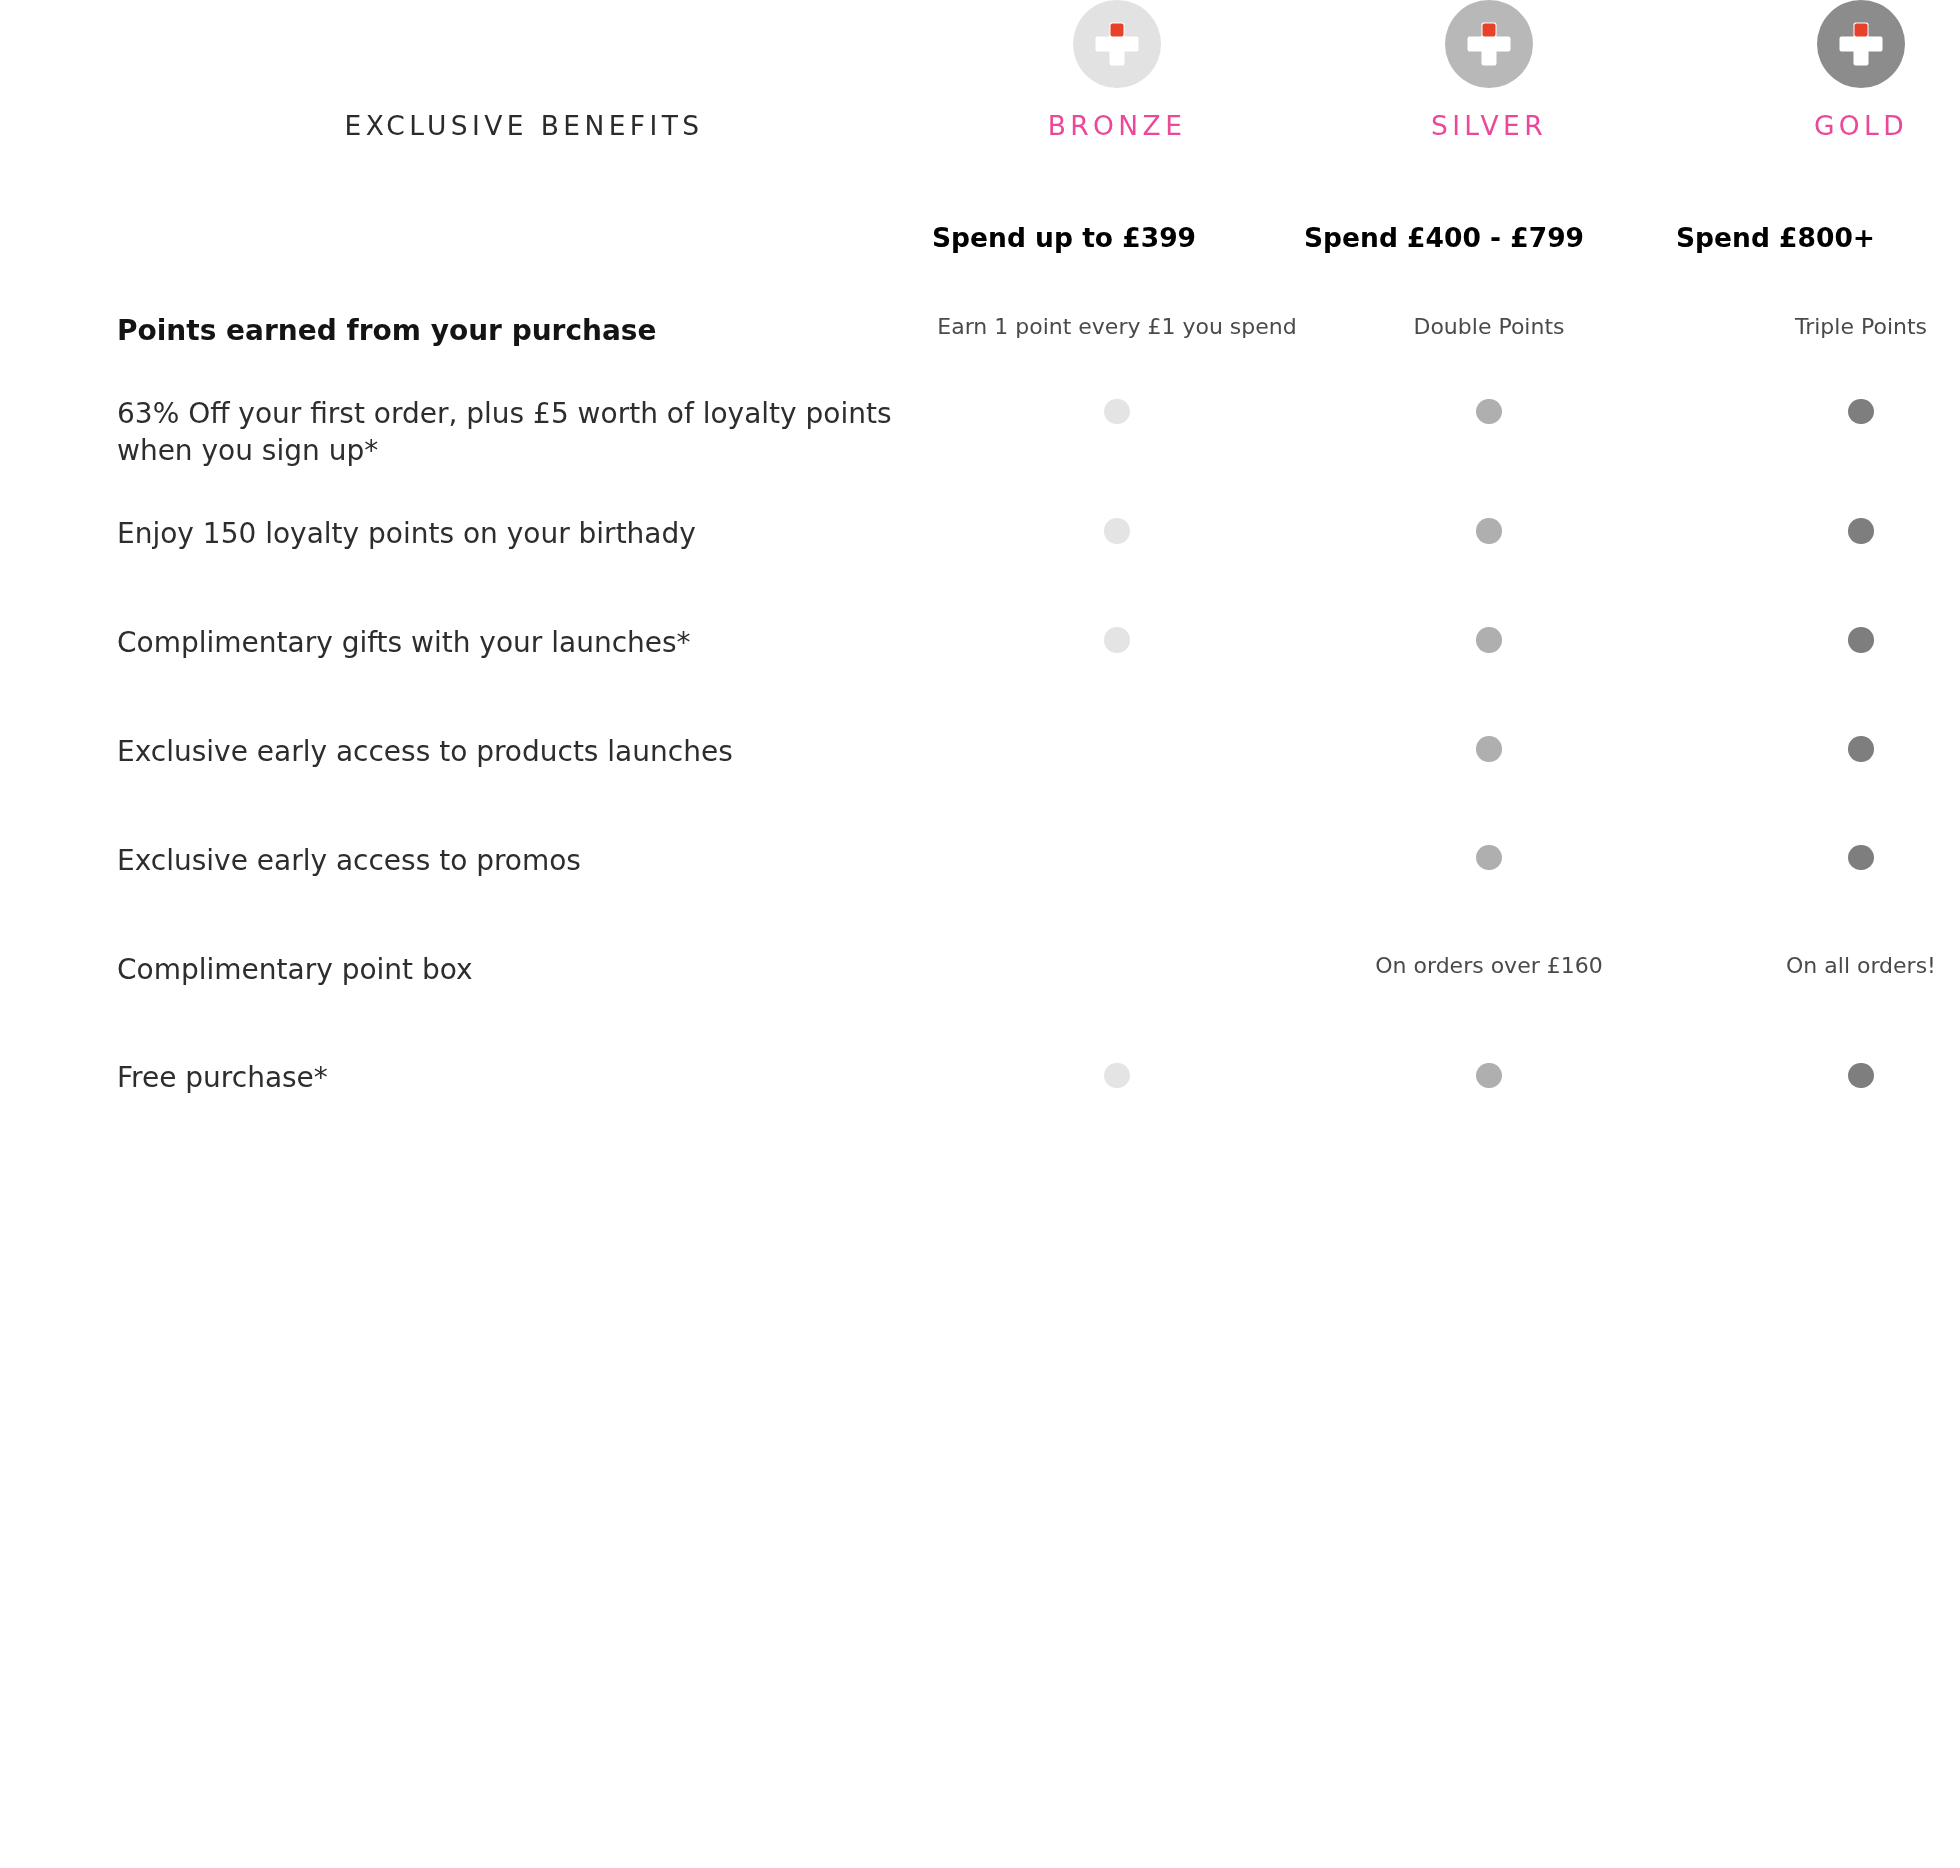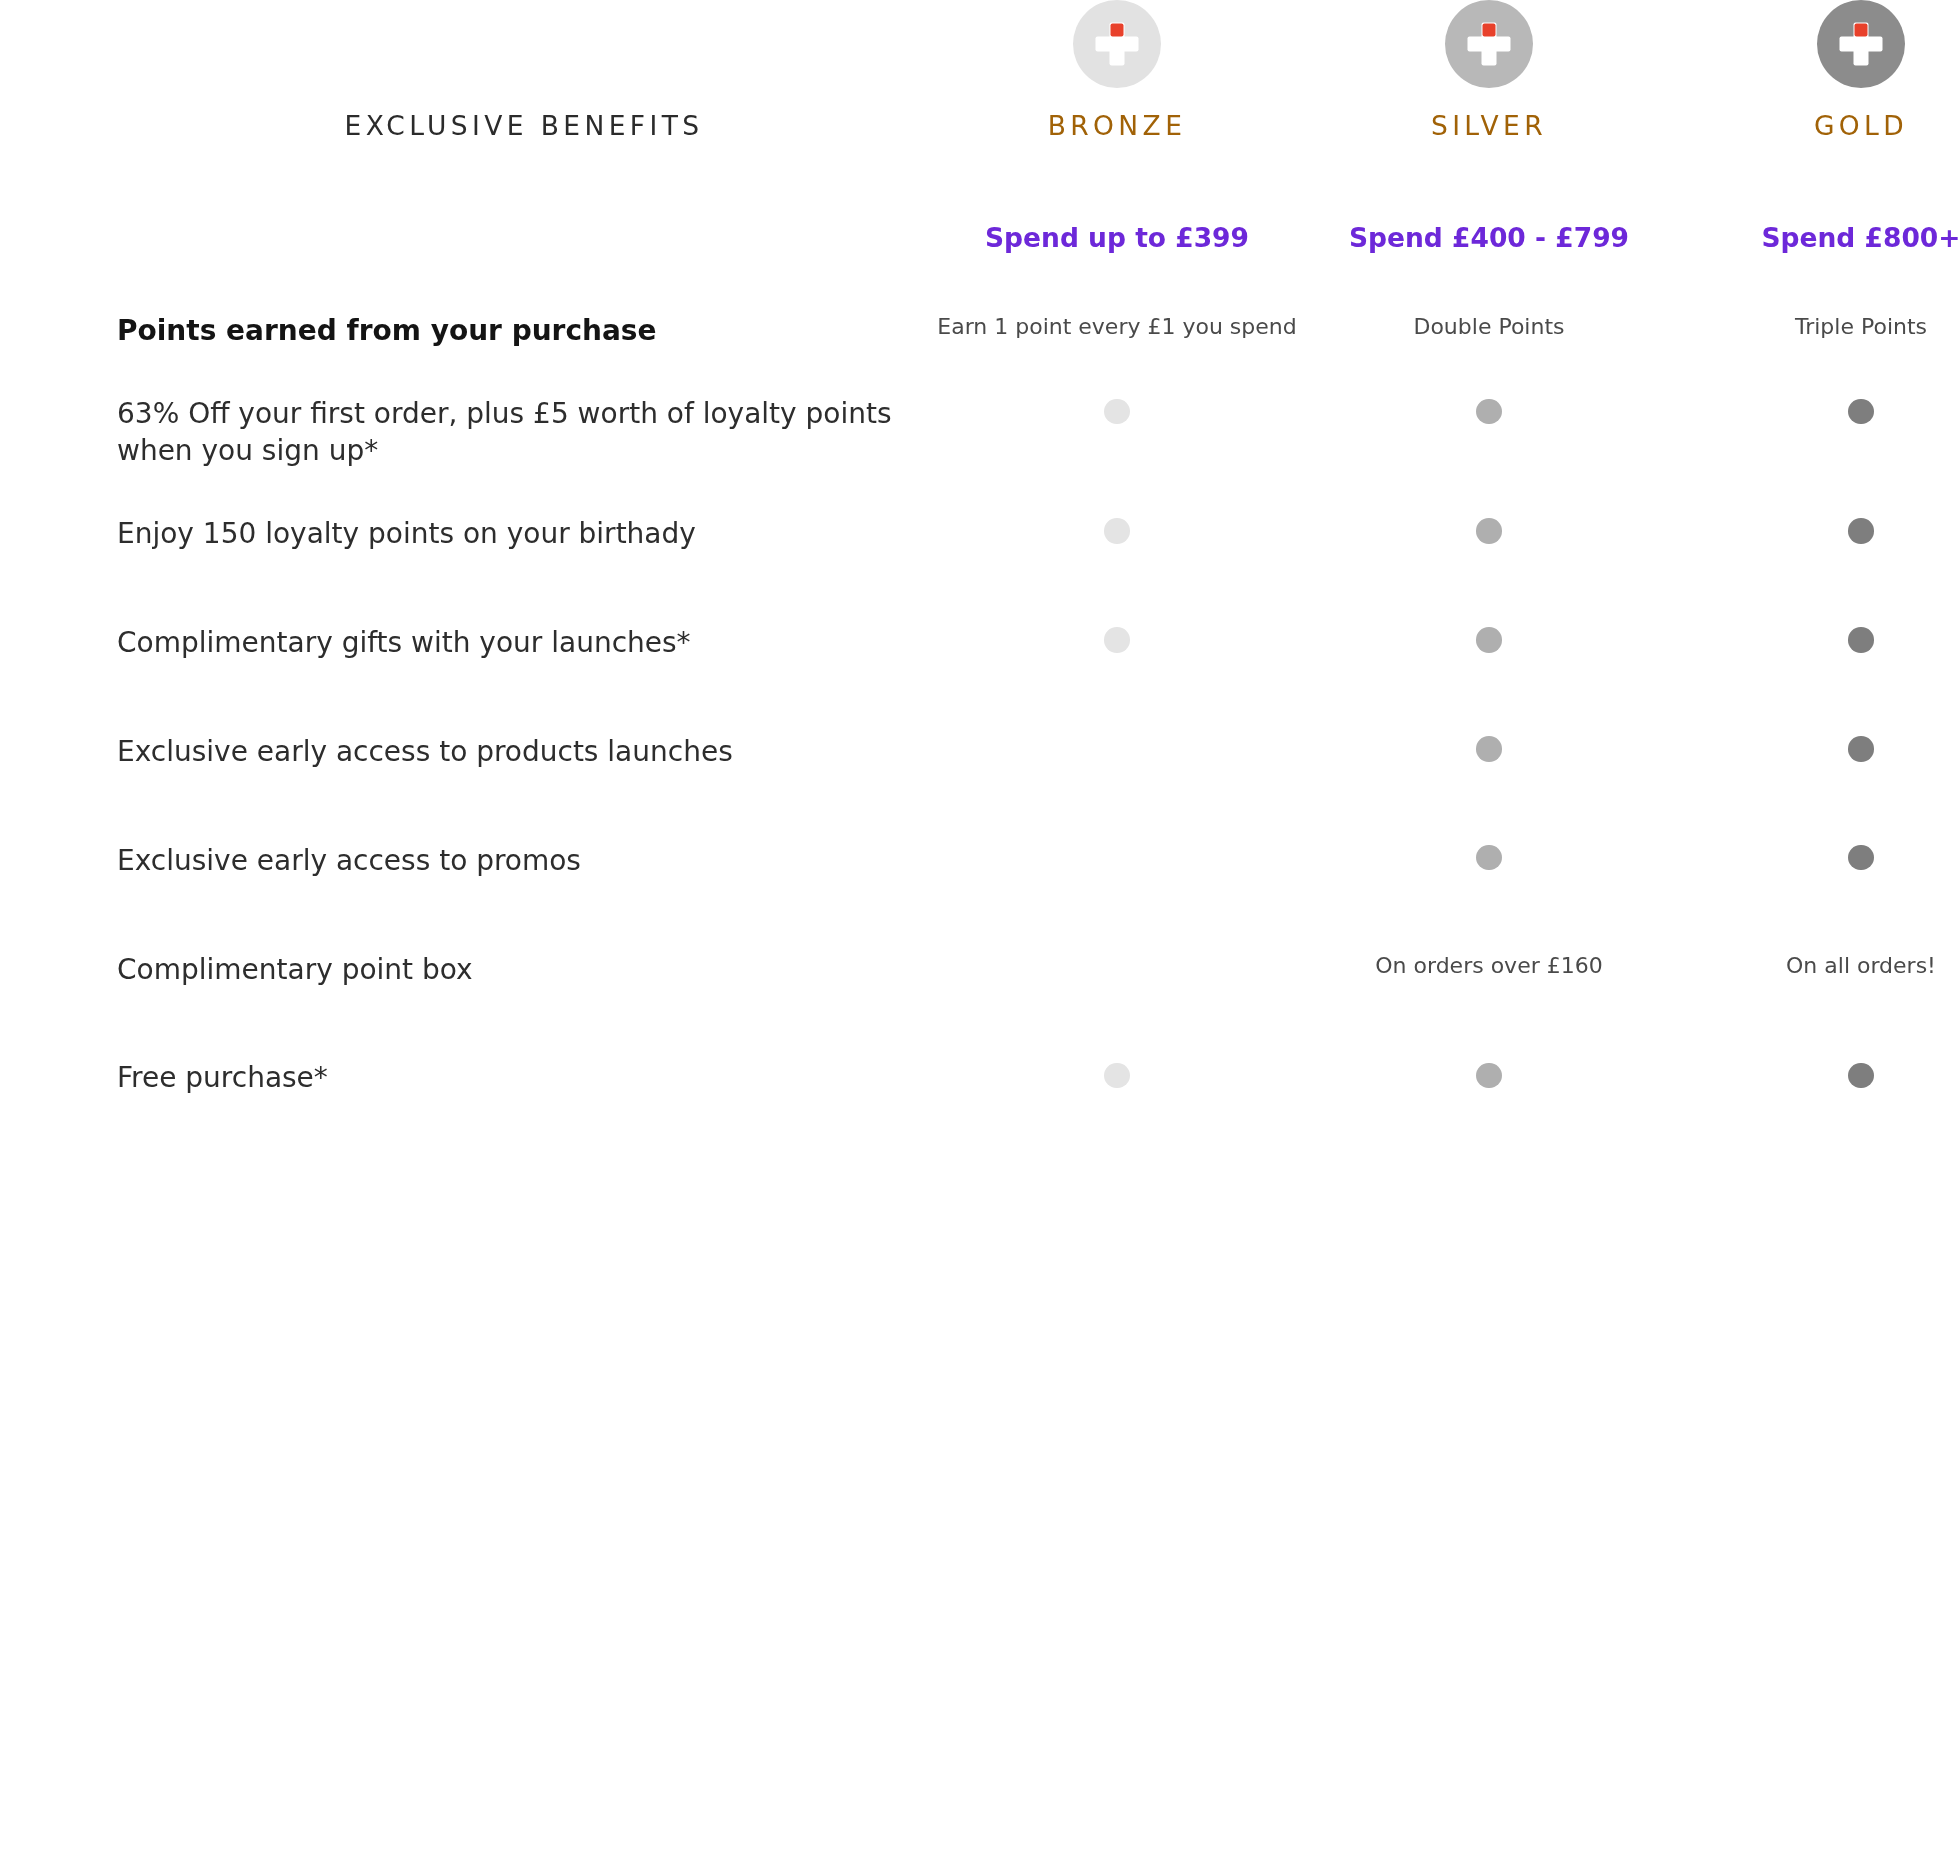--- a/index.html
+++ b/index.html
@@ -90,35 +90,35 @@
     left: 14.7px;
     top: 1px;
     width: 13.7px;
     height: 12.7px;
     background: #e8412b;
     border-radius: 2px;
   }
   .tier-name {
     font-size: 26.5px;
     letter-spacing: 4.4px;
-    color: #a16207;
+    color: #ec4899;
     font-weight: 400;
     text-align: center;
   }
 
   
   .spend-row td {
     padding-top: 71px;
     padding-bottom: 33px;
   }
   .spend-text {
     font-size: 26.5px;
     font-weight: 700;
-    color: #6d28d9;
-    text-align: center;
+    color: #000000;
+    text-align: left;
     line-height: 1.32;
   }
 
   
   tr.brow > td {
     vertical-align: top;
     padding-top: 23.5px;
     padding-bottom: 23.5px;
   }
   td.benefit-label {

